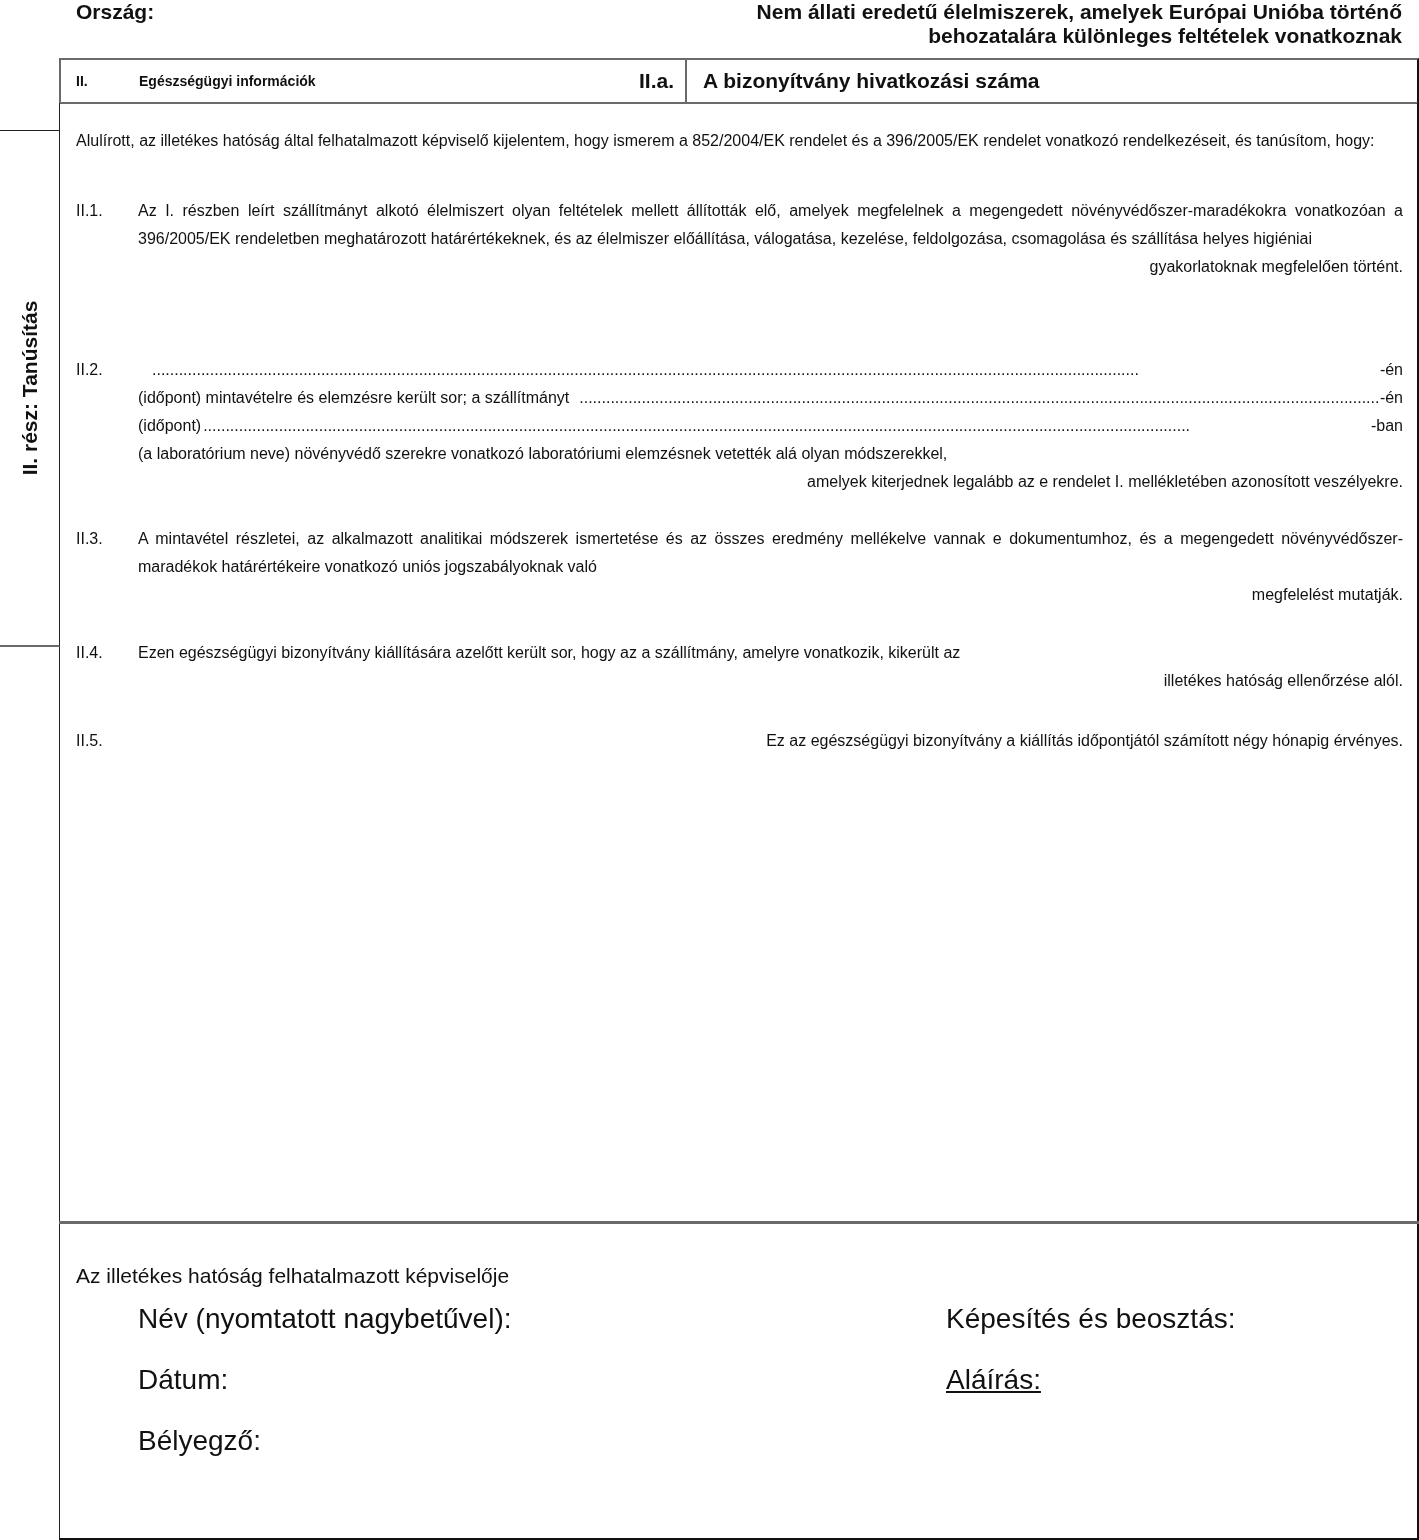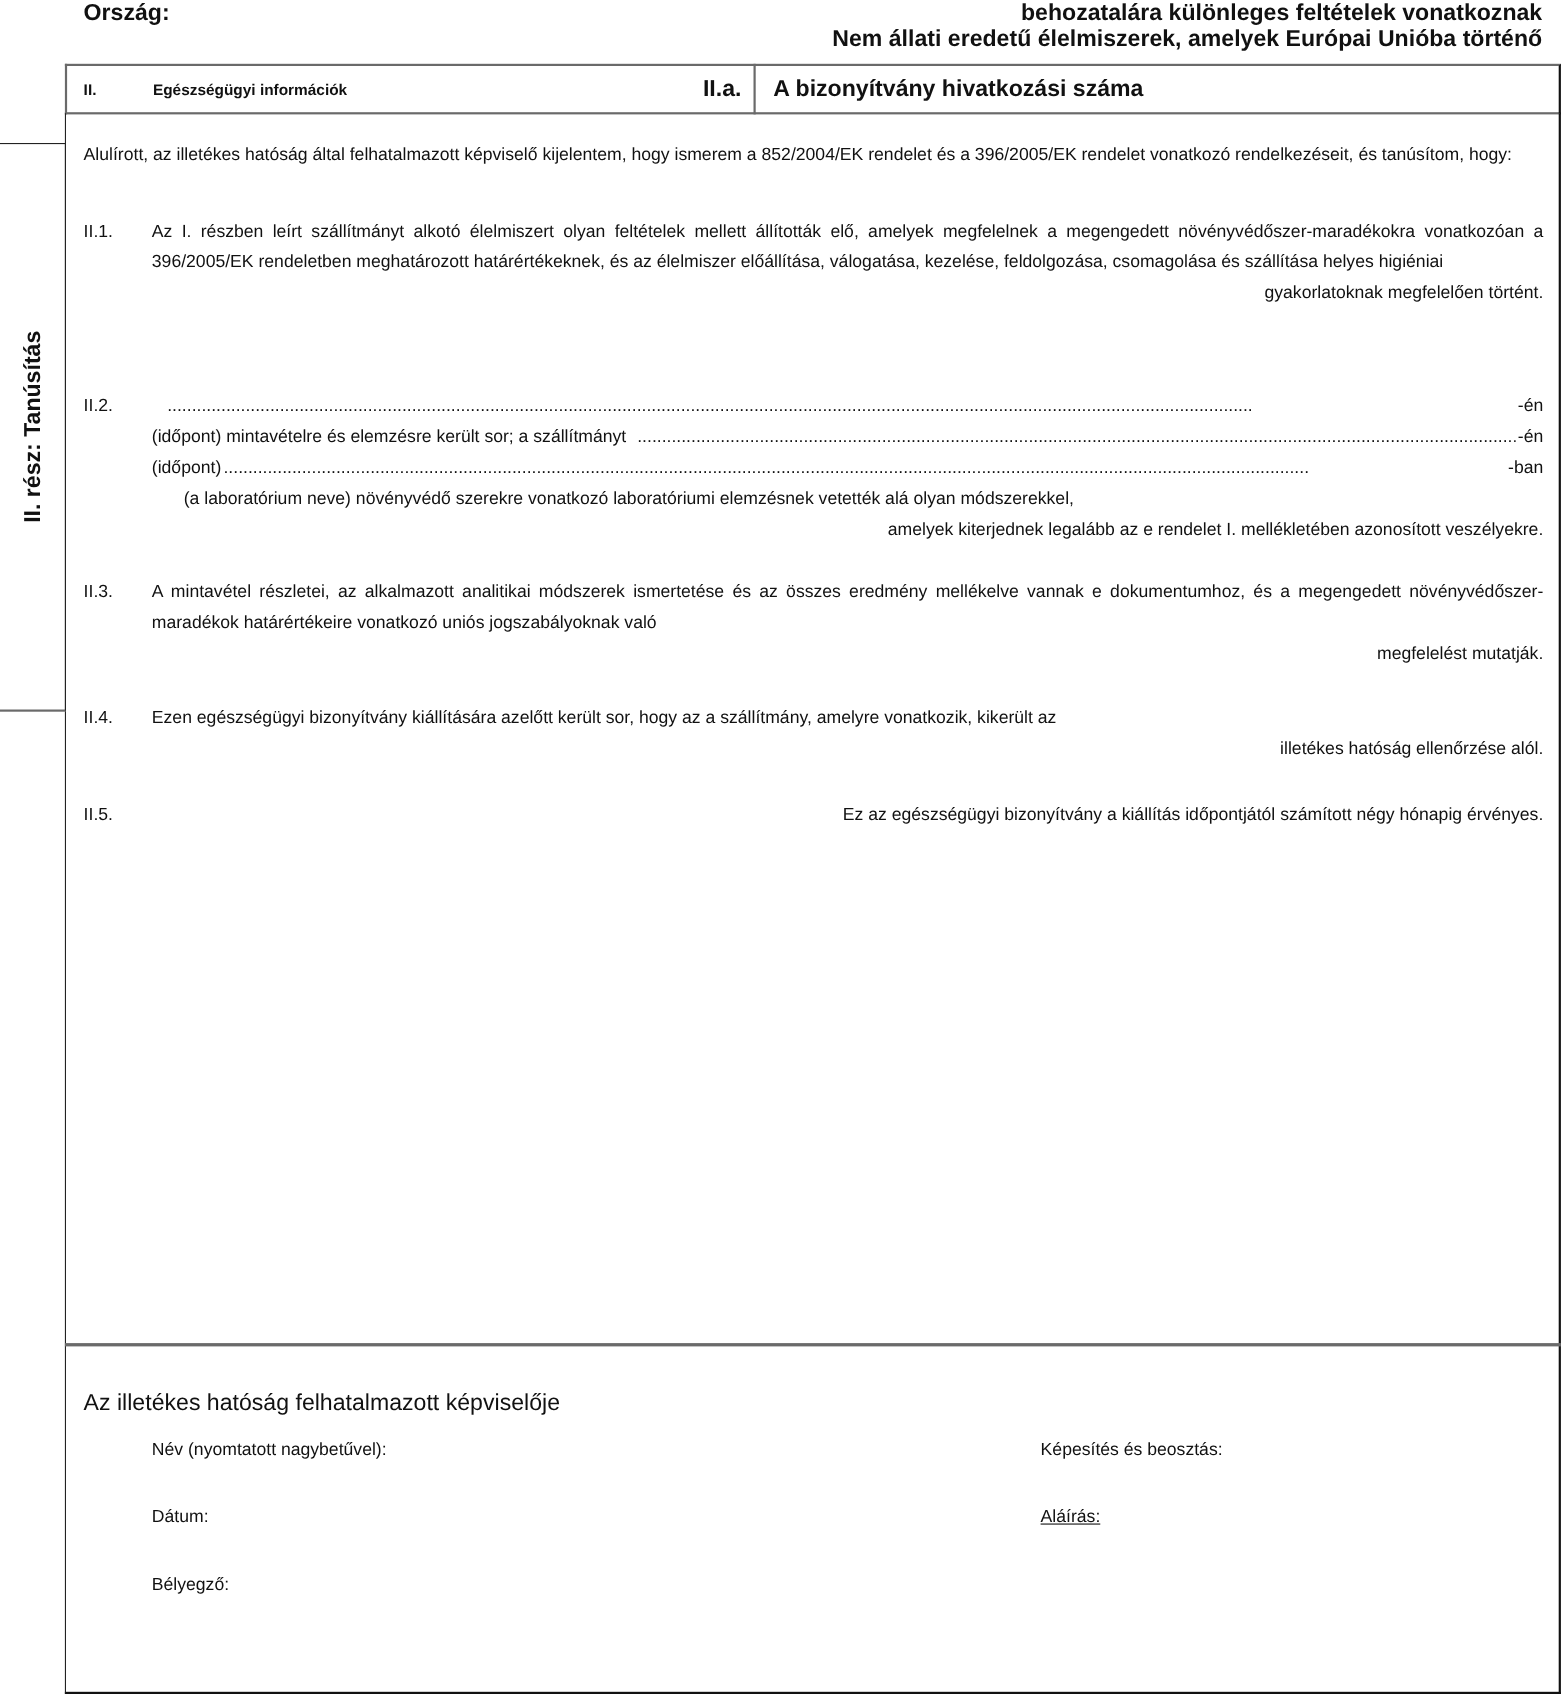--- a/index.html
+++ b/index.html
@@ -66,29 +66,29 @@
     .para .ptext { position: absolute; left: 62px; width: 1265px; text-align: justify; }
     .para .ptext .last { display: block; text-align: right; }
 
     .fill-line { display: flex; width: 100%; white-space: nowrap; }
     .fill-line .dots {
       flex: 1; overflow: hidden; margin: 0 2px;
       letter-spacing: 0px;
     }
 
     .sig-title { position: absolute; left: 76px; top: 1262px; font-size: 21px; line-height: 28px; text-align: center; }
-    .sig-label { position: absolute; font-size: 16px; line-height: 28px; }
+    .sig-label { position: absolute; font-size: 28px; line-height: 28px; }
   </style>
 </head>
 <body>
 
 <div class="top-left">Ország:</div>
 <div class="top-right">
+  <div>Nem állati eredetű élelmiszerek, amelyek Európai Unióba történő</div>
   <div>behozatalára különleges feltételek vonatkoznak</div>
-  <div>Nem állati eredetű élelmiszerek, amelyek Európai Unióba történő</div>
 </div>
 
 <div class="hdr-box"></div>
 <div class="hdr-left">
   <span class="num">II.</span>
   <span class="txt">Egészségügyi információk</span>
 </div>
 <div class="hdr-right">
   <span class="num">II.a.</span>
   <span class="txt">A bizonyítvány hivatkozási száma</span>
@@ -119,21 +119,21 @@
     <div class="fill-line">
       <span>(időpont) mintavételre és elemzésre került sor; a szállítmányt</span>
       <span class="dots" style="margin-left:10px;">..............................................................................................................................................................................................................................</span>
       <span>-én</span>
     </div>
     <div class="fill-line">
       <span>(időpont)</span>
       <span class="dots">..............................................................................................................................................................................................................................</span>
       <span style="white-space:pre;"> -ban</span>
     </div>
-    <div style="text-align:justify;margin-left:29px;">
+    <div style="text-align:justify;">
       <span>(a laboratórium neve) növényvédő szerekre vonatkozó laboratóriumi elemzésnek vetették alá olyan módszerekkel,</span>
       <span class="last">amelyek kiterjednek legalább az e rendelet I. mellékletében azonosított veszélyekre.</span>
     </div>
   </div>
 </div>
 
 <div class="para body-text" style="top:525px;">
   <span class="pnum">II.3.</span>
   <div class="ptext">
     <span>A mintavétel részletei, az alkalmazott analitikai módszerek ismertetése és az összes eredmény mellékelve vannak e dokumentumhoz, és a megengedett növényvédőszer-maradékok határértékeire vonatkozó uniós jogszabályoknak való</span>

